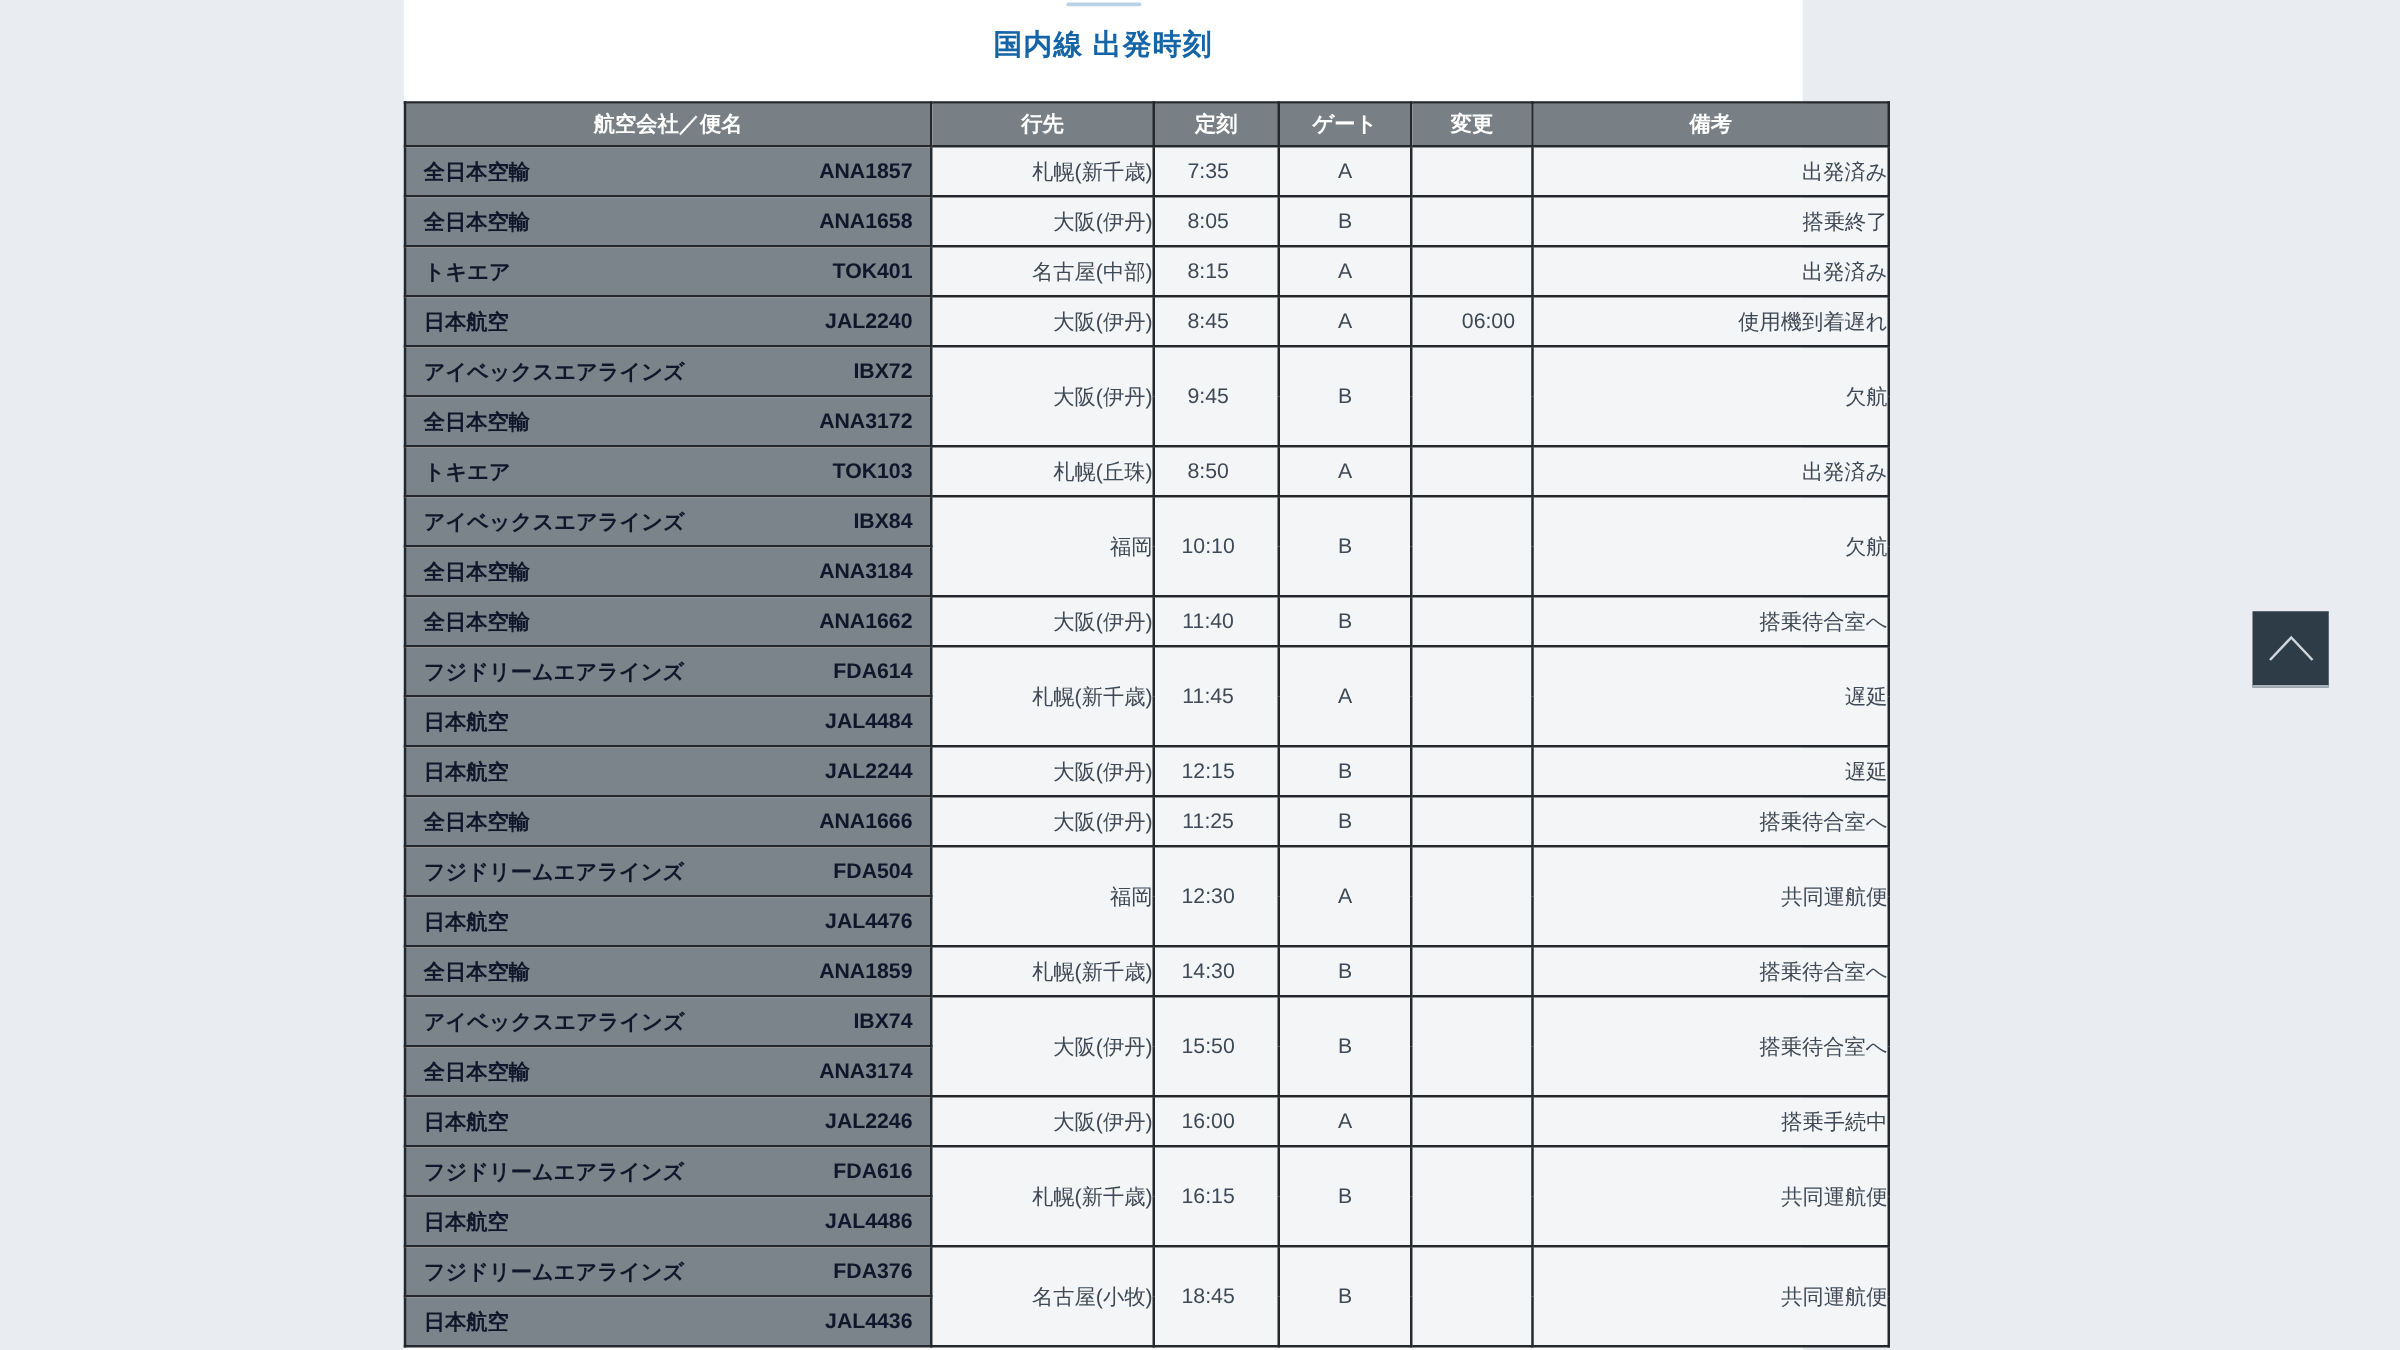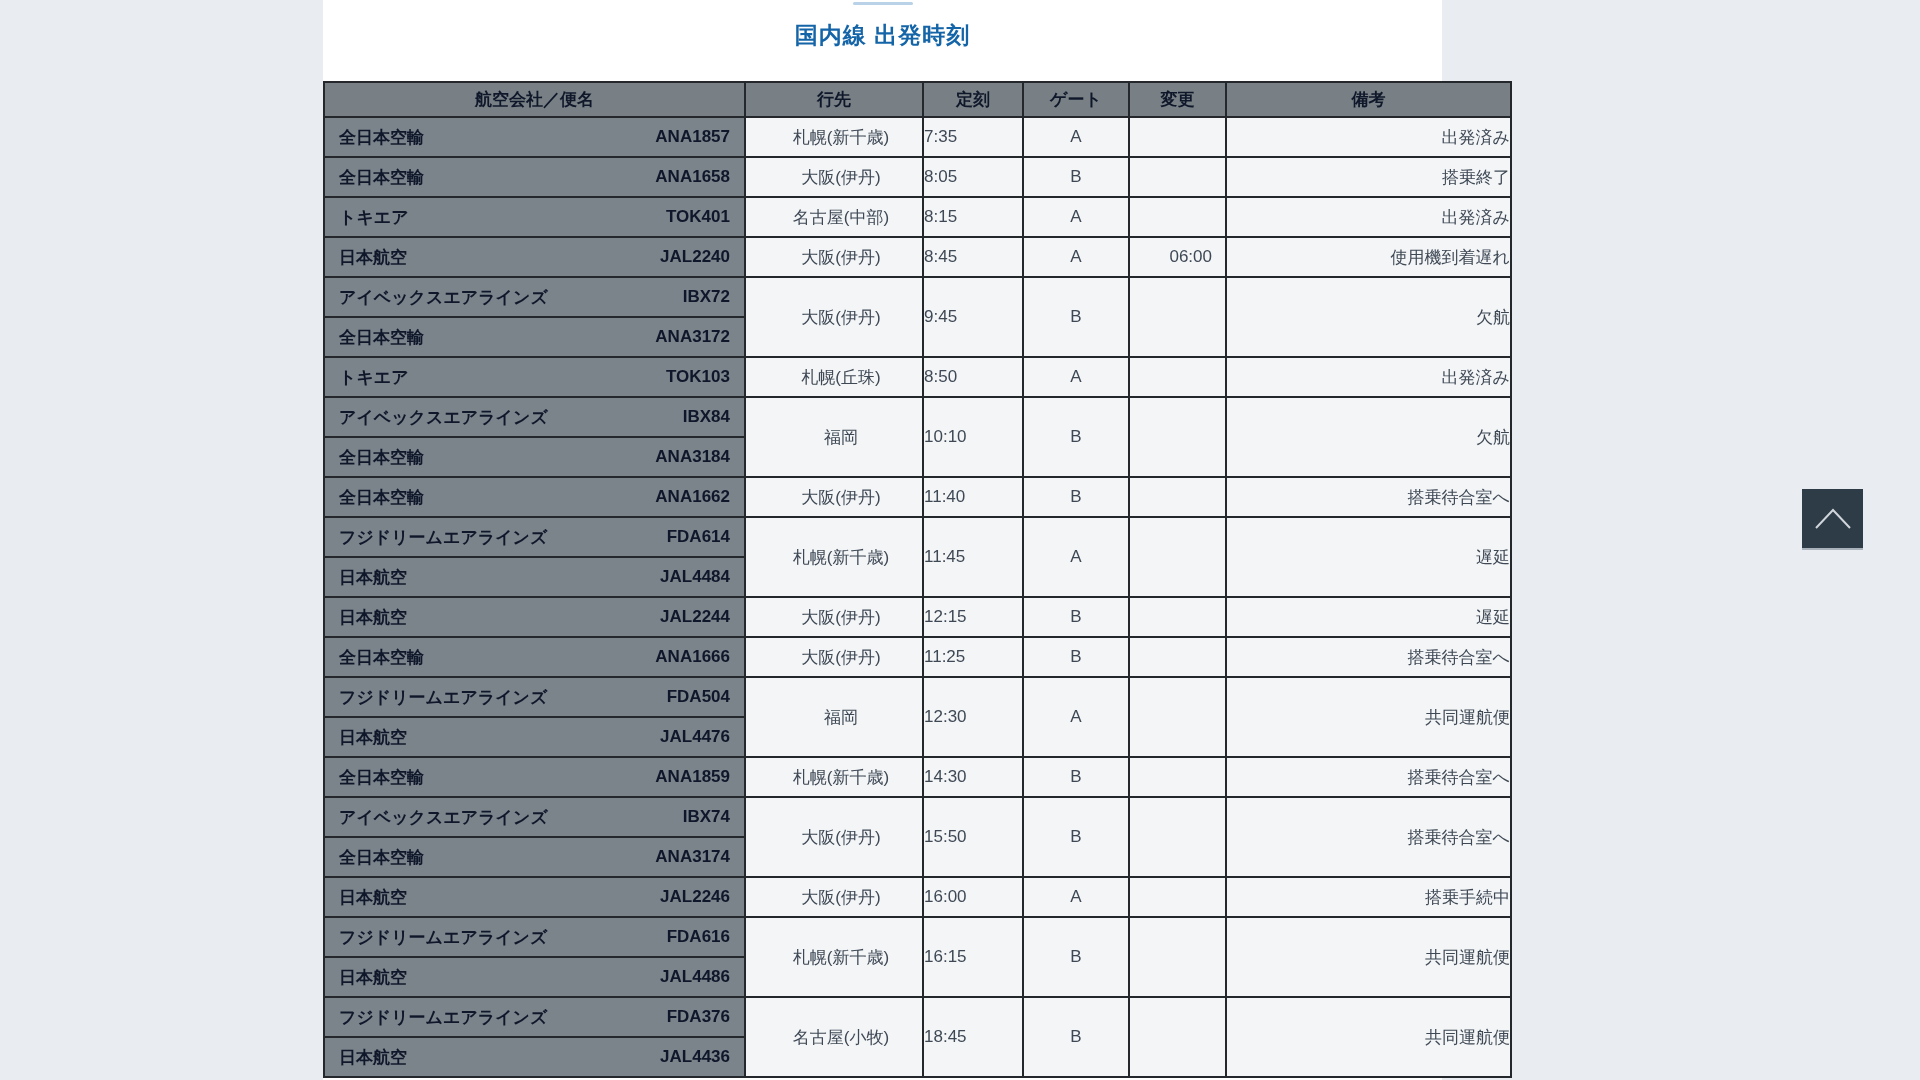--- a/index.html
+++ b/index.html
@@ -31,42 +31,42 @@
     table-layout:fixed;
   }
   .flight-table th,.flight-table td{
     border:2px solid #24282c;
     font-size:17px;
     overflow:hidden;
     white-space:nowrap;
   }
   .flight-table th{
     background:#788085;
-    color:#0f172a;
+    color:#ffffff;
     font-weight:bold;
     height:33px;
     text-align:center;
     padding:0;
   }
   .flight-table td{height:38px;padding:0;}
   td.airline-cell{
     background:#7b838b;
     color:#0f172a;
     font-weight:bold;
   }
   .al-wrap{
     display:flex;justify-content:space-between;align-items:center;
     padding:0 14px 0 14px;
   }
   td.data-cell{
     background:#f3f5f7;
     color:#3f4955;
   }
-  .c-dest{text-align:center;padding-left:14px !important;}
-  .c-time{text-align:left;padding-right:13px !important;}
+  .c-dest{text-align:right;padding-left:14px !important;}
+  .c-time{text-align:center;padding-right:13px !important;}
   .c-gate{text-align:center;}
   .c-change{text-align:right;padding-right:13px !important;}
   .c-remarks{text-align:right;padding-left:14px !important;}
   .scroll-top{
     position:absolute;left:1802px;top:489px;
     width:61px;height:61px;
     background:#2e3c48;
     border:none;
     border-bottom:2px solid #a9b2ba;
     padding:0;margin:0;

